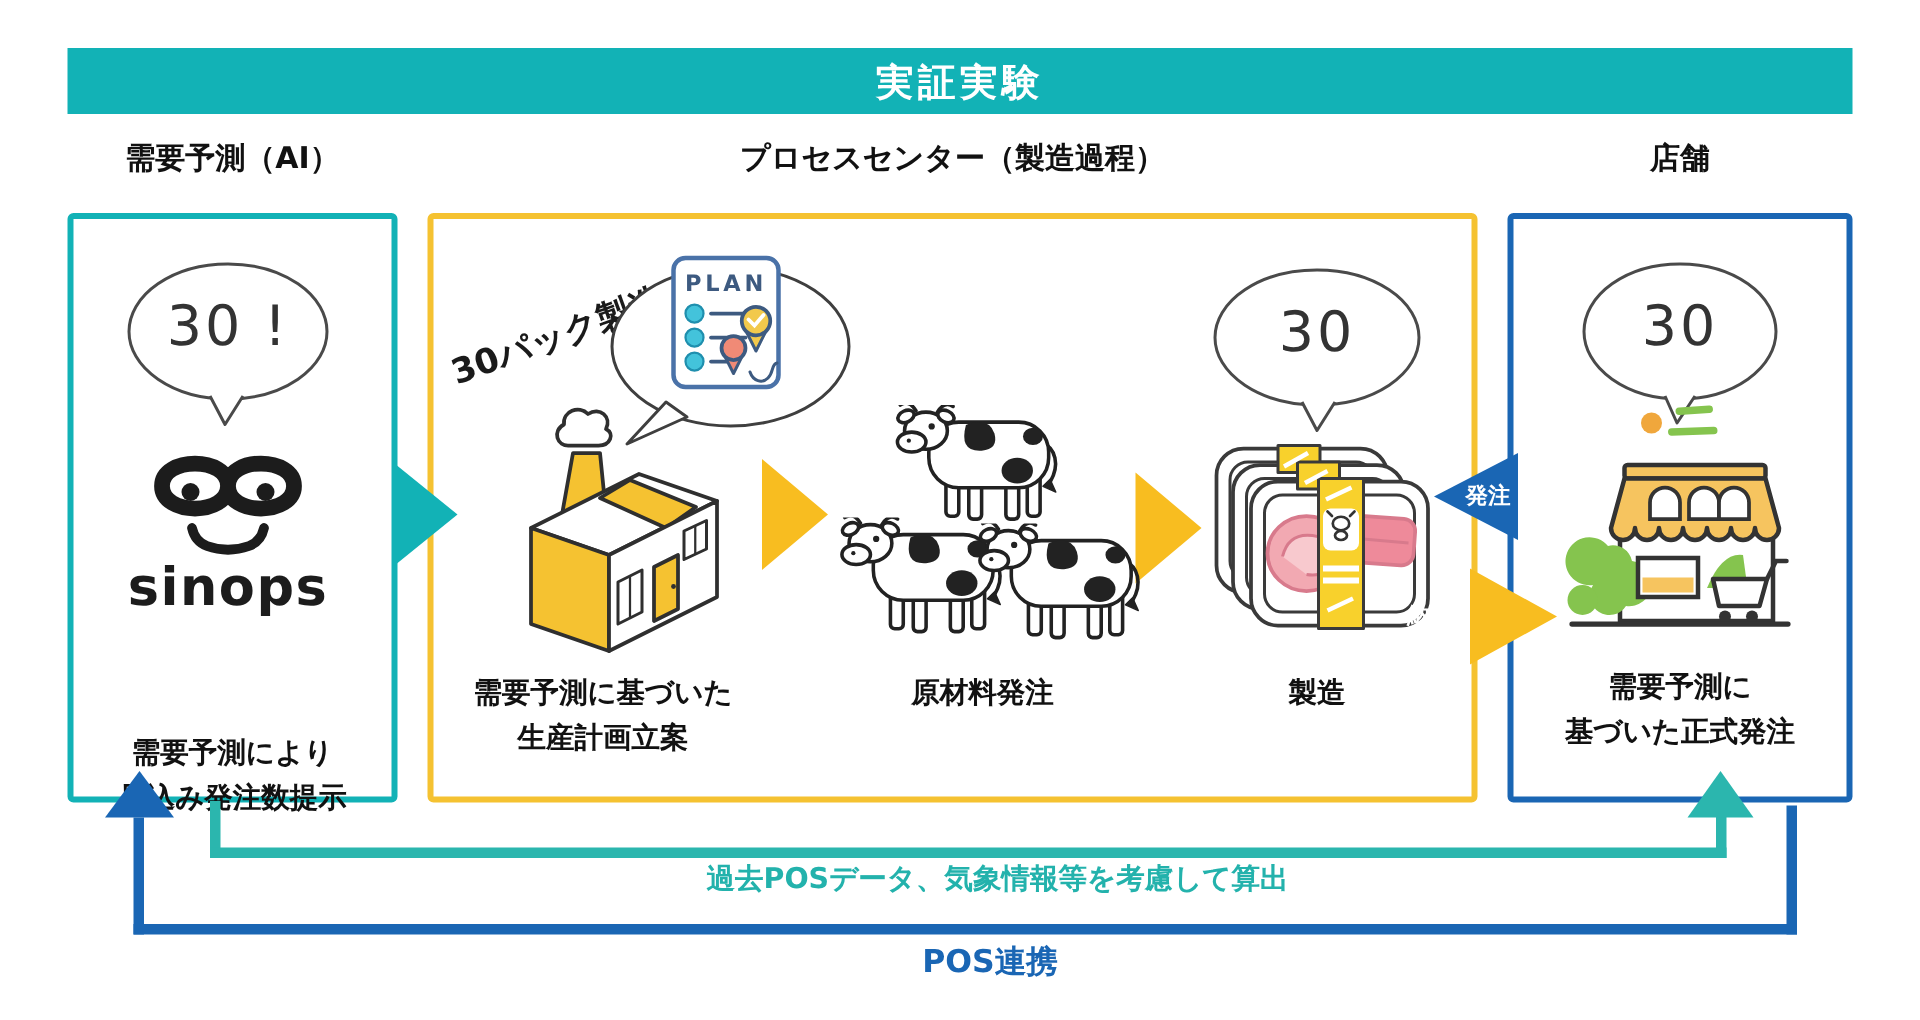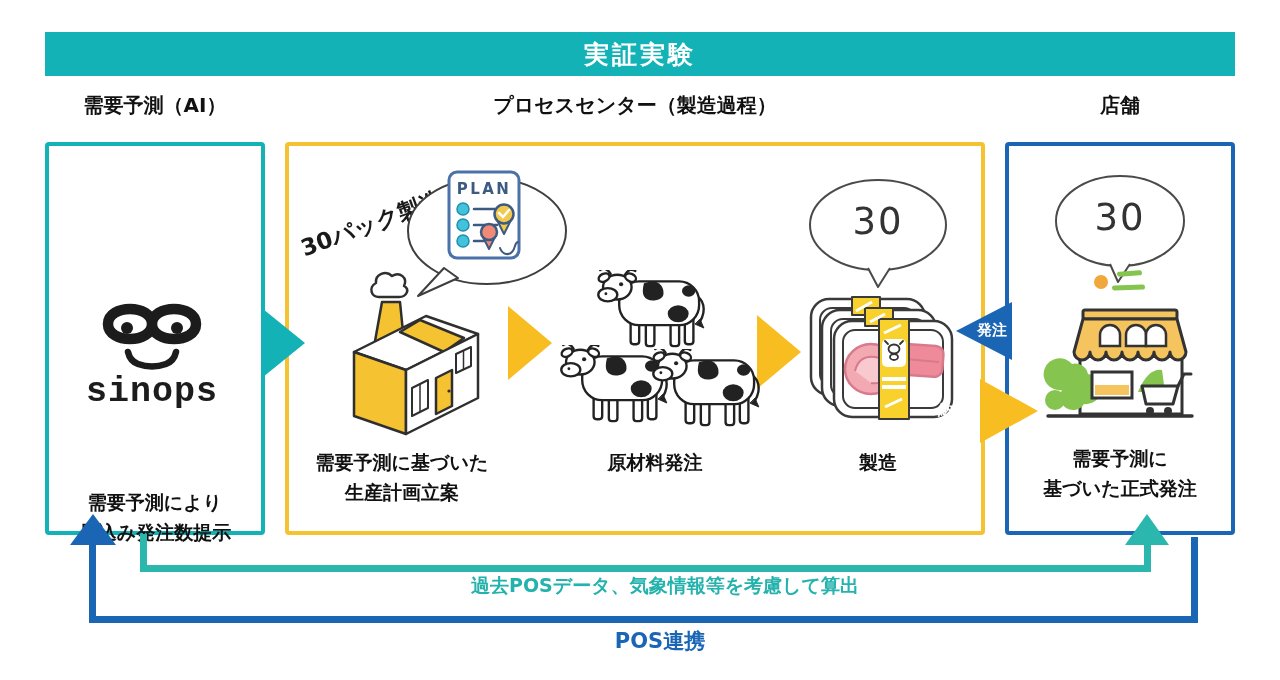--- a/index.html
+++ b/index.html
@@ -43,30 +43,37 @@
   </div>
 
   <div class="abs seclabel" style="left:45px;top:92px;width:220px;">需要予測（AI）</div>
   <div class="abs seclabel" style="left:285px;top:92px;width:700px;">プロセスセンター（製造過程）</div>
   <div class="abs seclabel" style="left:1005px;top:92px;width:230px;">店舗</div>
 
   <div class="abs box box-teal" style="left:45px;top:142px;width:220px;height:393px;"></div>
   <div class="abs box box-yellow" style="left:285px;top:142px;width:700px;height:393px;"></div>
   <div class="abs box box-blue" style="left:1005px;top:142px;width:230px;height:393px;"></div>
 
+  <div class="abs" style="left:82px;top:174px;width:140px;height:112px;">
+    <svg width="140" height="112" viewBox="0 0 140 112">
+      <ellipse cx="70" cy="47" rx="66" ry="45" fill="#fff" stroke="#4a4a4a" stroke-width="2"></ellipse>
+      <path d="M58,90 L68,109 L80,90" fill="#fff" stroke="#4a4a4a" stroke-width="2" stroke-linejoin="round"></path>
+    </svg>
+    <span class="bubble-num">30 !</span>
+  </div>
 
   <div class="abs" style="left:94px;top:296px;width:116px;height:80px;">
     <svg width="116" height="80" viewBox="0 0 116 80">
       <path d="M58,28 C58,8 14,8 14,28 C14,48 58,48 58,28 C58,8 102,8 102,28 C102,48 58,48 58,28 Z" fill="none" stroke="#1c1c1c" stroke-width="10.5" stroke-linejoin="round"></path>
       <circle cx="33" cy="32" r="6" fill="#1c1c1c"></circle>
       <circle cx="83" cy="32" r="6" fill="#1c1c1c"></circle>
       <path d="M34,56 q2,9 10,12 q14,5 28,0 q8,-3 10,-12" fill="none" stroke="#1c1c1c" stroke-width="6.5" stroke-linecap="round"></path>
     </svg>
   </div>
-  <div class="abs sinops-word" style="left:84px;top:372px;width:136px;font-family:Liberation Mono, monospace;">sinops</div>
+  <div class="abs sinops-word" style="left:84px;top:372px;width:136px;">sinops</div>
 
   <div class="abs caption" style="left:49px;top:443px;width:212px;margin-top:44px;">
     <div>需要予測により</div>
     <div>見込み発注数提示</div>
   </div>
 
   <div class="abs tri tri-right-teal" style="left:263px;top:309px;"></div>
 
   <div class="abs rotnote" style="left:302px;top:234px;">30パック製造</div>
 

